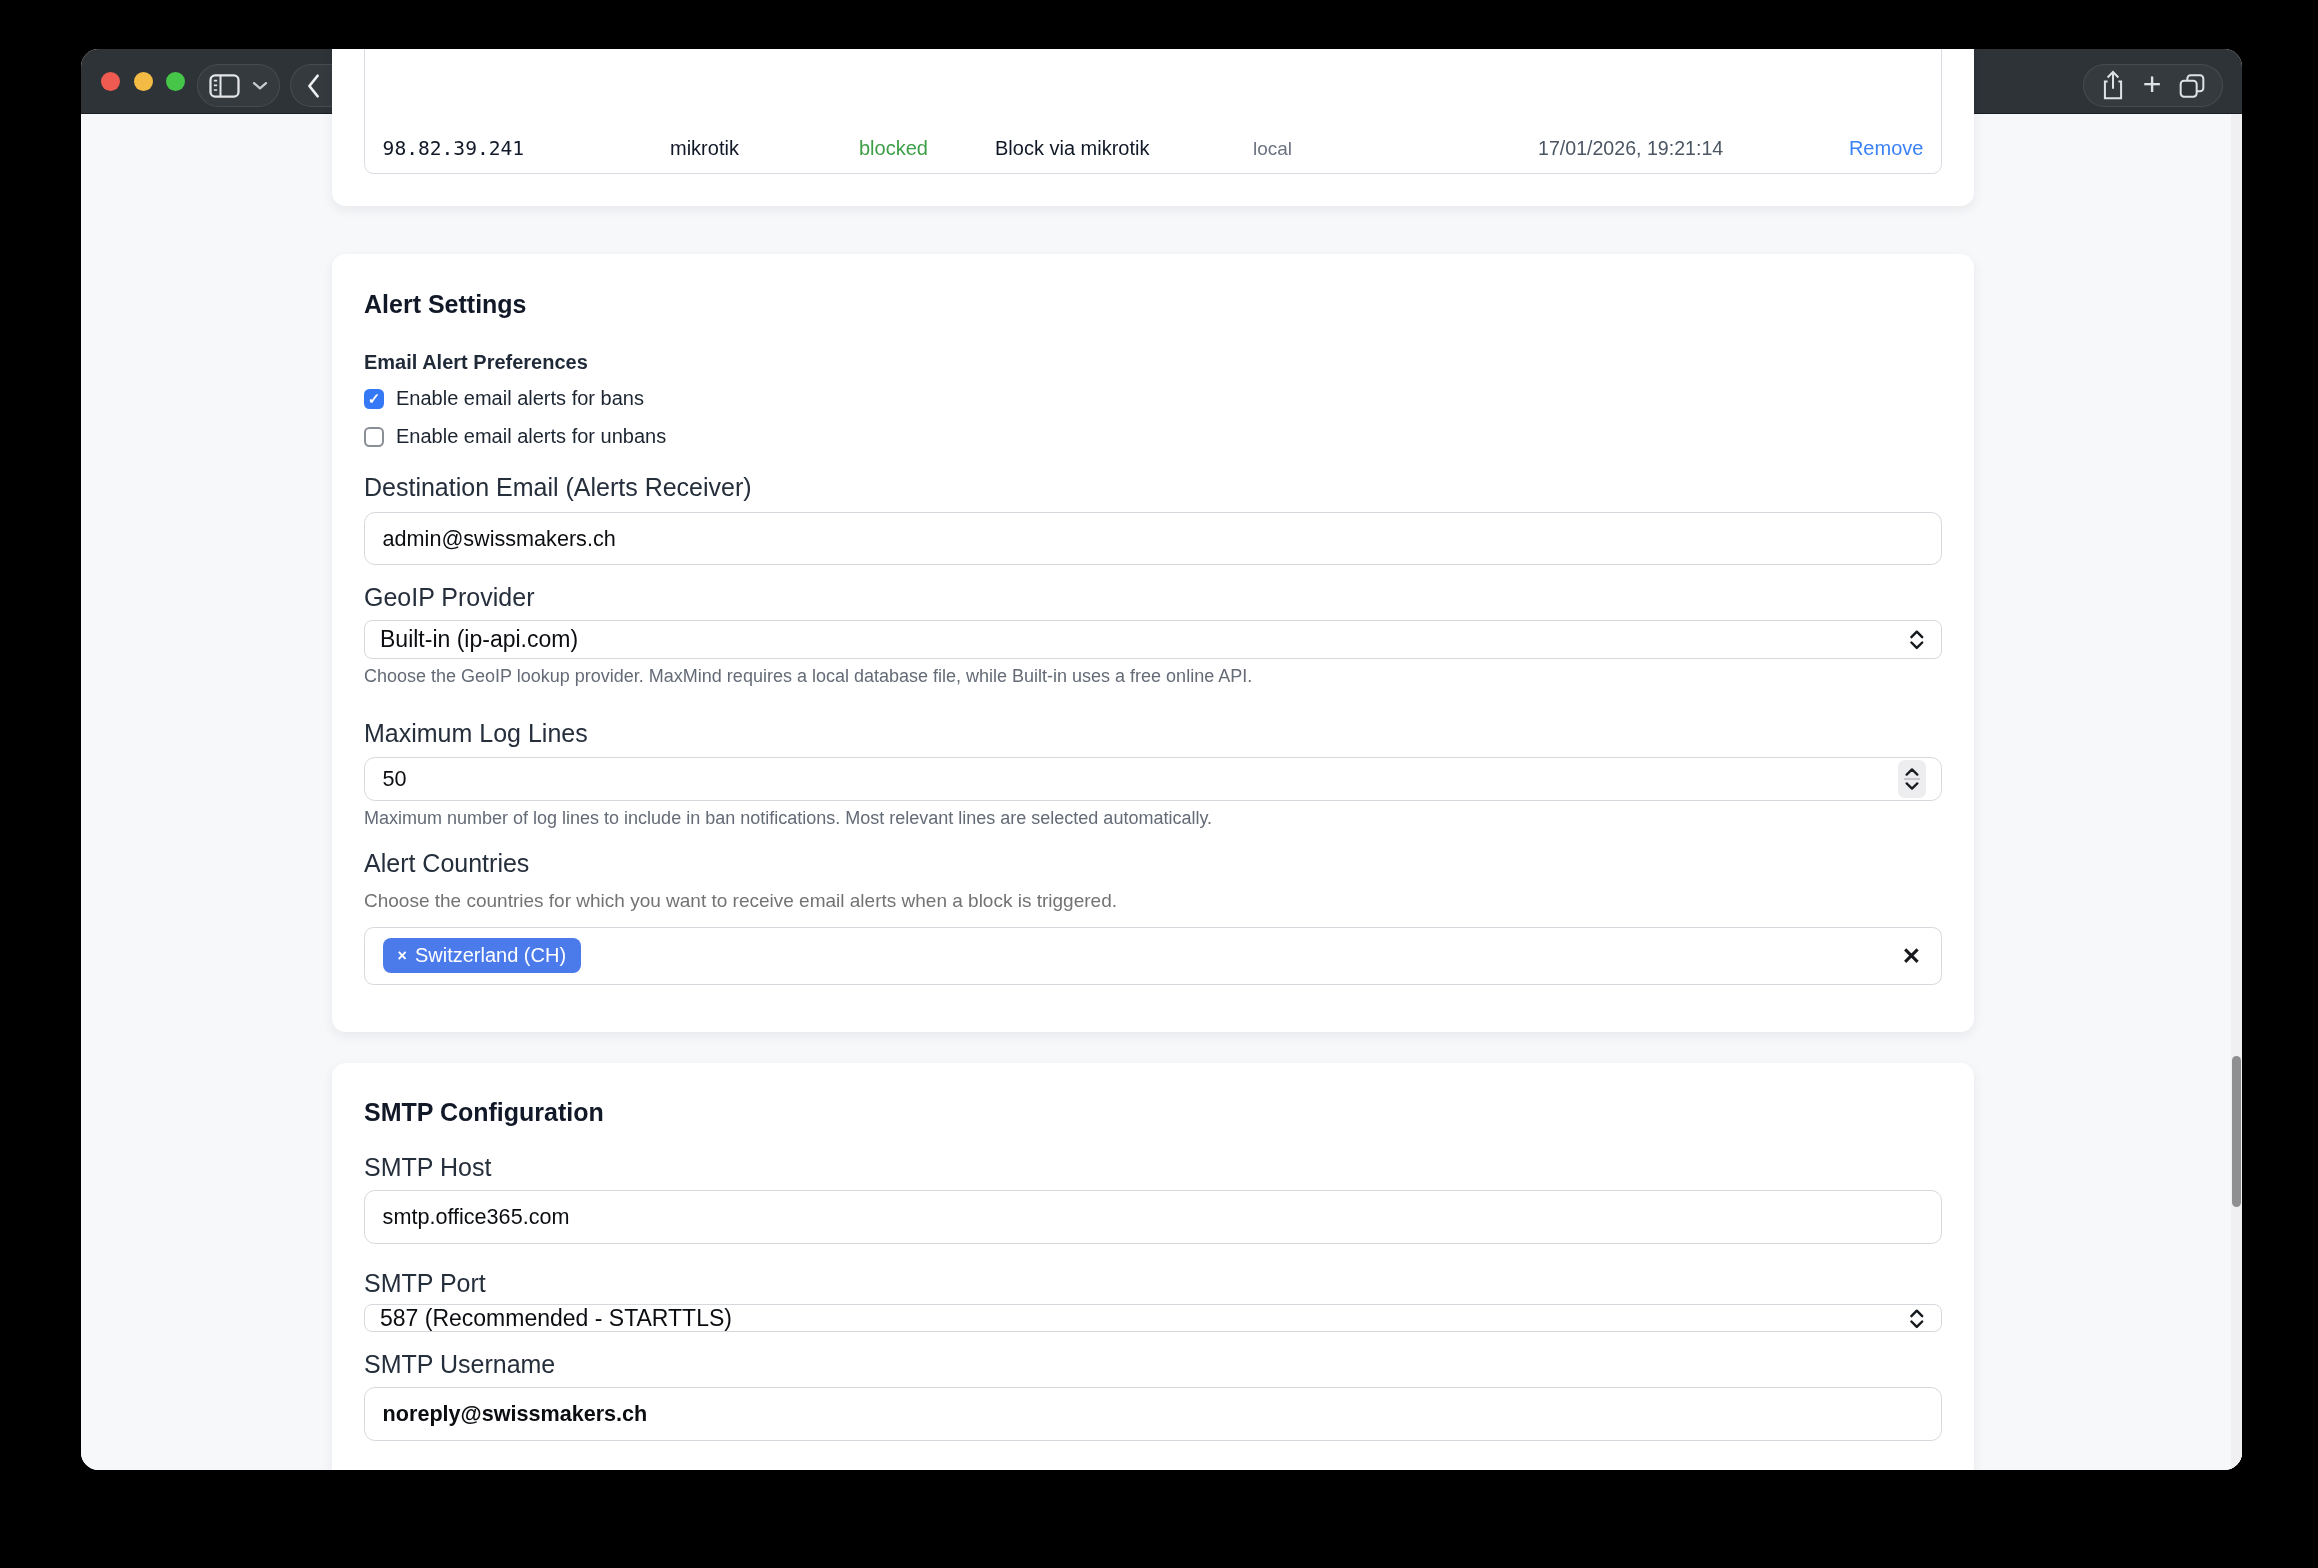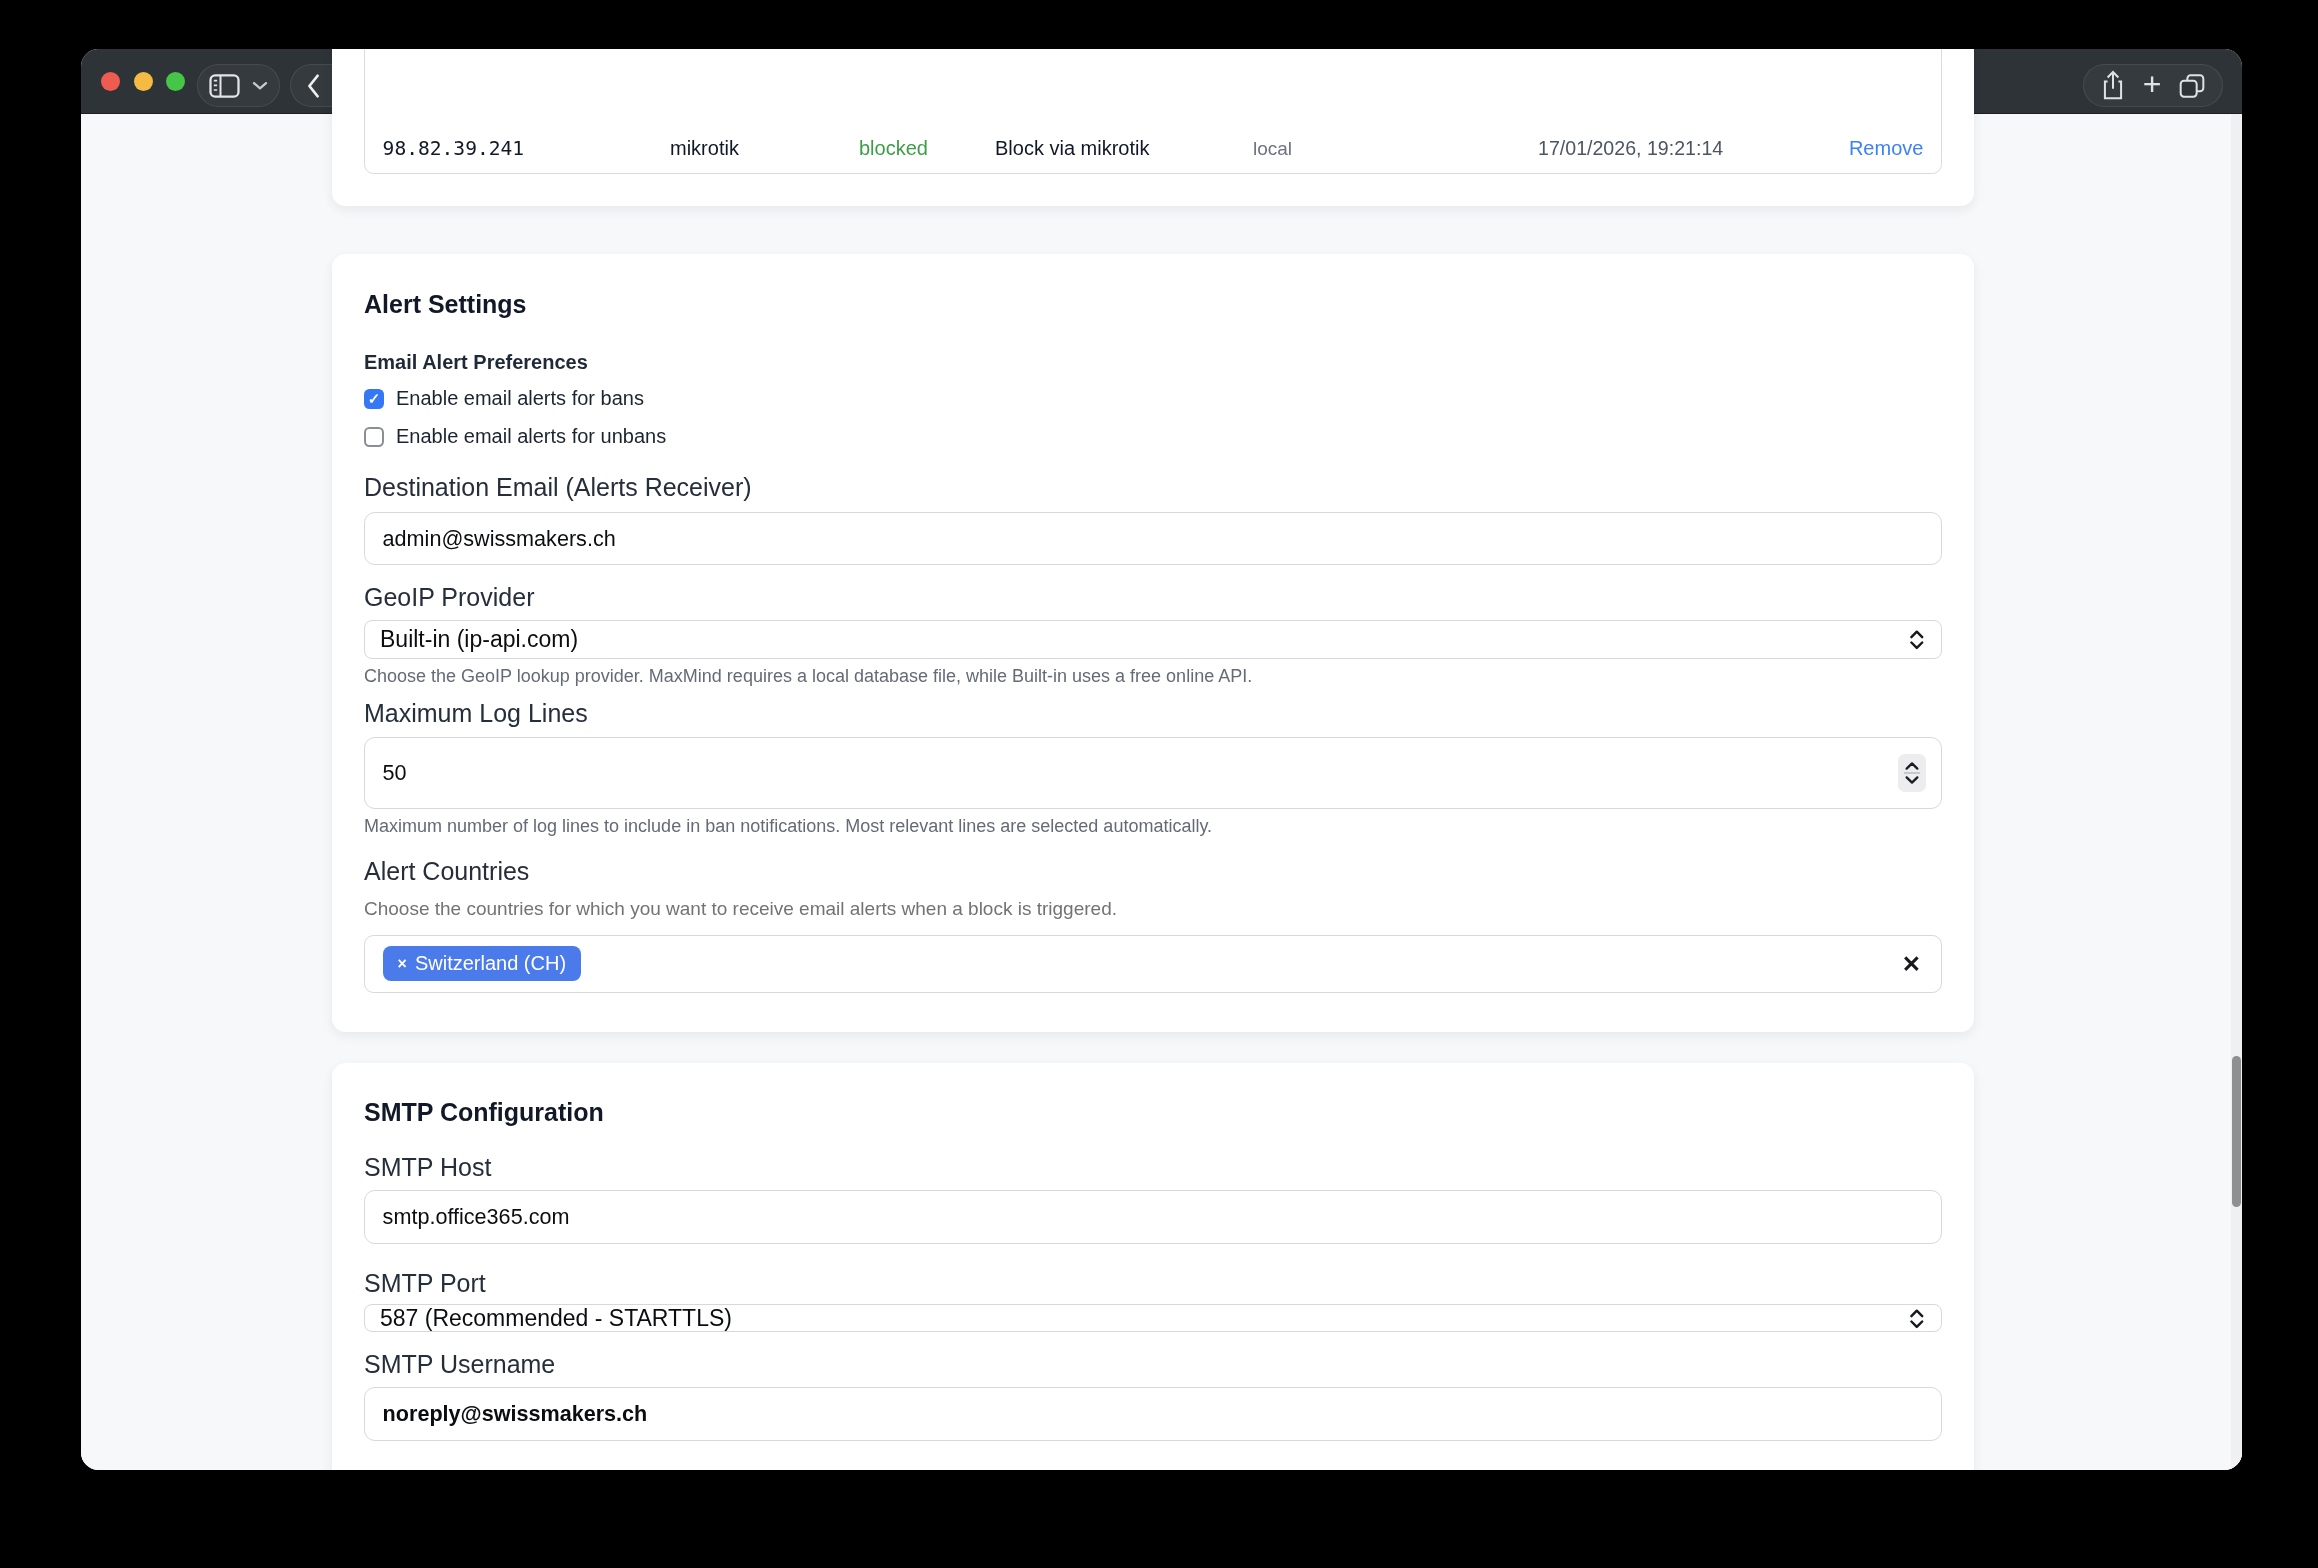--- a/index.html
+++ b/index.html
@@ -53,28 +53,28 @@
   .checkbox.unchecked { background:#fff; border:2px solid #8a8f96; }
   .field-label { font-size:25px; font-weight:500; color:#252e3b; line-height:24px; }
   .mt { margin-top:23px; }
   .text-input { display:block; width:100%; height:53px; margin-top:13.5px; border:1.4px solid #d5d8dd;
                 border-radius:10.8px; padding:0 17.6px; font-size:21.6px; color:#0b0d10; background:#fff;
                 font-family:"Liberation Sans", sans-serif; outline:none; }
   .select { height:39px; margin-top:10.8px; border:1.4px solid #d5d8dd; border-radius:8px; background:#fff;
             display:flex; align-items:center; padding:0 15px; font-size:23px; color:#0b0d10; }
   .select .grow { flex:1; }
   .helper { margin-top:6.8px; font-size:18px; color:#646b76; line-height:21.6px; }
-  .num-input { position:relative; height:72px; margin-top:12px; border:1.4px solid #d5d8dd;
+  .num-input { position:relative; height:44px; margin-top:12px; border:1.4px solid #d5d8dd;
                border-radius:10.8px; background:#fff; display:flex; align-items:center; padding:0 17.6px;
                font-size:21.6px; color:#0b0d10; }
   .stepper { position:absolute; right:15px; top:50%; transform:translateY(-50%); width:28px; height:38px;
              background:#ededef; border-radius:6.8px; display:flex; flex-direction:column;
              align-items:center; justify-content:center; gap:2px; }
   .stepper .bar { width:16px; height:1.4px; background:#c8c8cc; }
-  .label2 { margin-top:14px; }
+  .label2 { margin-top:34px; }
   .label3 { margin-top:21.6px; }
   .helper-above { margin-top:13.5px; font-size:19px; color:#737373; line-height:23px; }
   .tags-field { position:relative; height:58px; margin-top:15px; border:1.4px solid #d5d8dd;
                 border-radius:9.5px; background:#fff; display:flex; align-items:center; padding:0 17.6px; }
   .tag { display:inline-flex; align-items:center; gap:8px; height:35px; padding:0 15px;
          background:#4b7bea; border-radius:8px; color:#fff; font-size:20px; }
   .tag .x { font-size:16px; font-weight:700; }
   .clear-x { position:absolute; right:20px; top:50%; transform:translateY(-50%);
              font-size:23px; font-weight:700; color:#17191c; cursor:pointer; }
   

